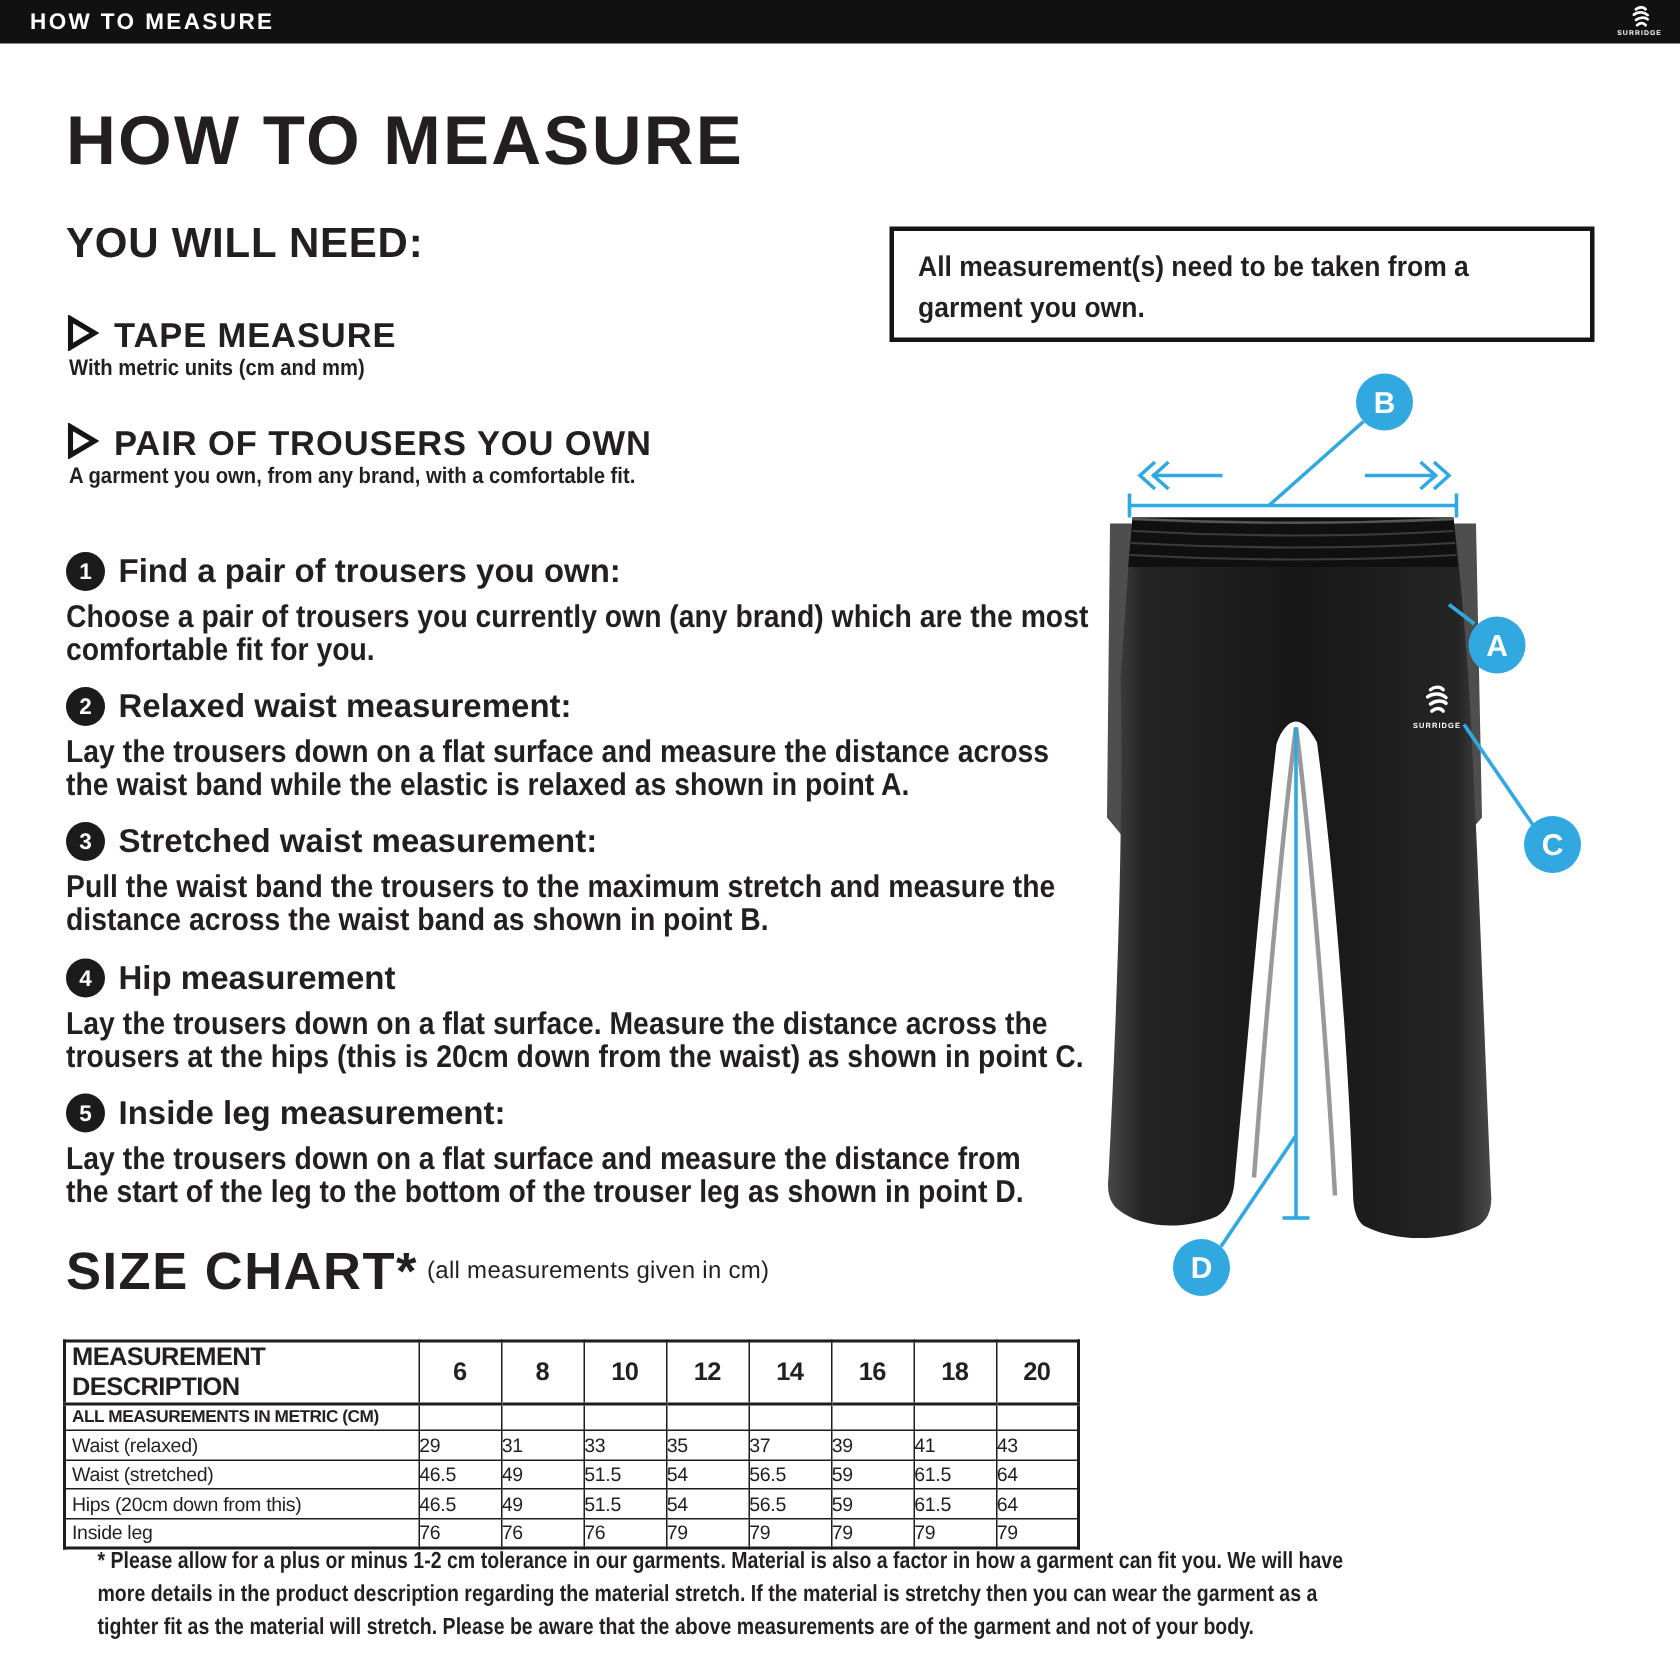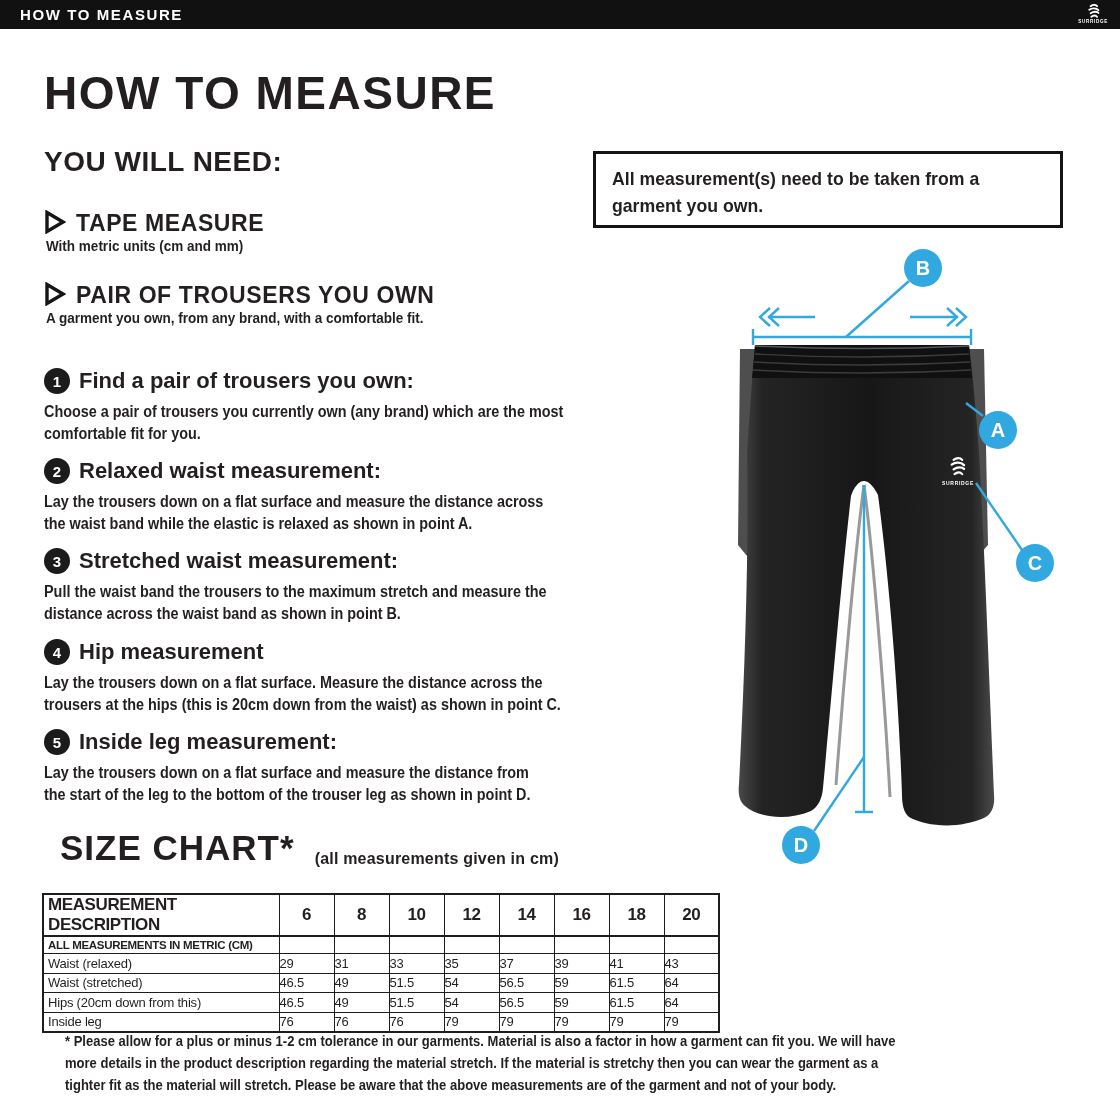--- a/index.html
+++ b/index.html
@@ -21,32 +21,32 @@
   .need-row{display:flex;align-items:flex-start;gap:10px;}
   .need-label{font-size:23px;font-weight:bold;letter-spacing:0.6px;white-space:nowrap;}
   .squeeze{white-space:nowrap;transform:scaleX(0.9);transform-origin:left center;}
   .need-sub{font-size:15px;font-weight:bold;margin-top:0;padding-left:2px;}
   
   .step{position:absolute;left:44px;width:660px;}
   .step-head{display:flex;align-items:center;gap:9px;}
   .step-badge{width:26px;height:26px;border-radius:50%;background:#1b1b1b;color:#fff;
     font-size:15px;font-weight:bold;display:flex;align-items:center;justify-content:center;flex:0 0 26px;}
   .step-title{font-size:22px;font-weight:bold;white-space:nowrap;}
-  .step-desc{margin-top:7px;font-size:16px;font-weight:bold;line-height:21.5px;}
+  .step-desc{margin-top:7px;font-size:21px;font-weight:bold;line-height:21.5px;}
   .step-desc .line{white-space:nowrap;transform:scaleX(0.9);transform-origin:left center;}
   
   .note-box{position:absolute;left:593px;top:151px;width:470px;height:77px;box-sizing:border-box;
     border:3px solid #151515;padding:11px 12px 11px 16px;font-size:19px;font-weight:bold;line-height:27px;}
   .note-box .line{white-space:nowrap;transform:scaleX(0.93);transform-origin:left center;}
   
   .diagram{position:absolute;left:738px;top:245px;width:326px;height:632px;}
   
-  .sizechart-heading{position:absolute;left:60px;top:828px;display:flex;align-items:flex-end;}
+  .sizechart-heading{position:absolute;left:44px;top:828px;display:flex;align-items:center;}
   .sizechart-heading .big{font-size:35px;font-weight:bold;letter-spacing:1px;}
-  .sizechart-heading .small{font-size:16px;font-weight:bold;margin-left:20px;letter-spacing:0.2px;}
+  .sizechart-heading .small{font-size:16px;font-weight:normal;margin-left:6px;letter-spacing:0.2px;}
   table.sizes{position:absolute;left:42px;top:893px;width:676px;border-collapse:collapse;table-layout:fixed;
     border:2px solid #1d1d1d;}
   table.sizes td,table.sizes th{border:1px solid #1d1d1d;padding:0;}
   table.sizes col.desc{width:236px;}
   table.sizes col.size{width:55px;}
   tr.hdr th{height:20px;font-size:17px;font-weight:bold;letter-spacing:-0.4px;border-bottom:2px solid #1d1d1d;}
   tr.hdr th.left{text-align:left;padding-left:4px;}
   tr.metric td{height:16px;font-size:11.5px;font-weight:bold;letter-spacing:-0.3px;text-align:left;padding-left:4px;}
   tr.data td{height:18.5px;font-size:13px;letter-spacing:-0.2px;text-align:left;}
   tr.data td.left{text-align:left;padding-left:4px;}

